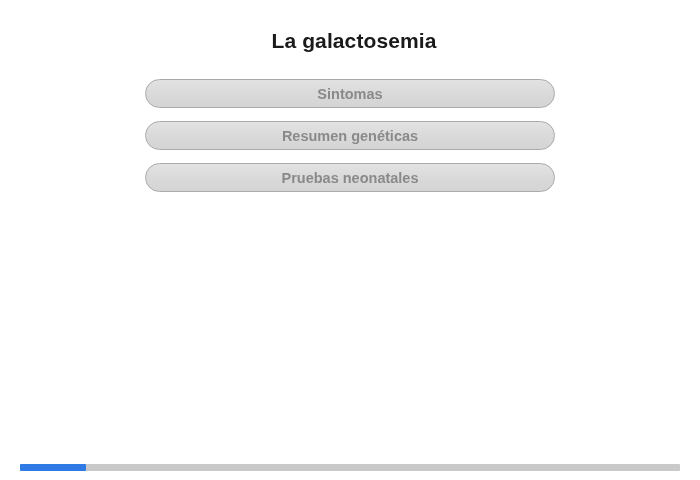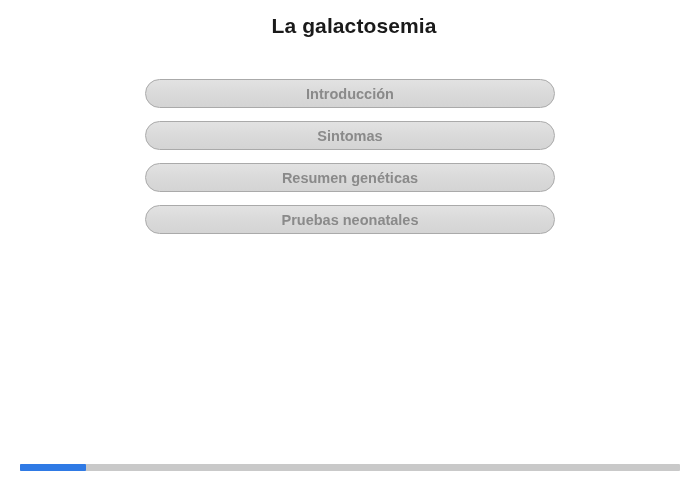--- a/index.html
+++ b/index.html
@@ -12,21 +12,21 @@
     background: #ffffff;
     font-family: "Liberation Sans", sans-serif;
     overflow: hidden;
     position: relative;
   }
   .page-title {
     text-align: center;
     font-size: 21px;
     font-weight: bold;
     color: #1a1a1a;
-    margin: 0;
+    margin: 15px;
     padding: 14px 0 0 8px;
     letter-spacing: 0.1px;
   }
   .menu {
     margin: 0;
     padding: 0;
     list-style: none;
     position: absolute;
     top: 79px;
     left: 0;
@@ -67,21 +67,20 @@
     background: #2f7ae5;
     border-radius: 1px;
   }
 </style>
 </head>
 <body>
 
 <h1 class="page-title">La galactosemia</h1>
 
 <ul class="menu">
-  <li class="menu-item"><span>Introducción</span></li>
   <li class="menu-item"><span>Sintomas</span></li>
   <li class="menu-item"><span>Resumen genéticas</span></li>
   <li class="menu-item"><span>Pruebas neonatales</span></li>
 </ul>
 
 <div class="progress-track" style="background: rgb(201, 201, 201);">
   <div class="progress-fill" id="progress-fill" style="width: 10%; background: rgb(47, 122, 229);"></div>
 </div>
 
 </body></html>

